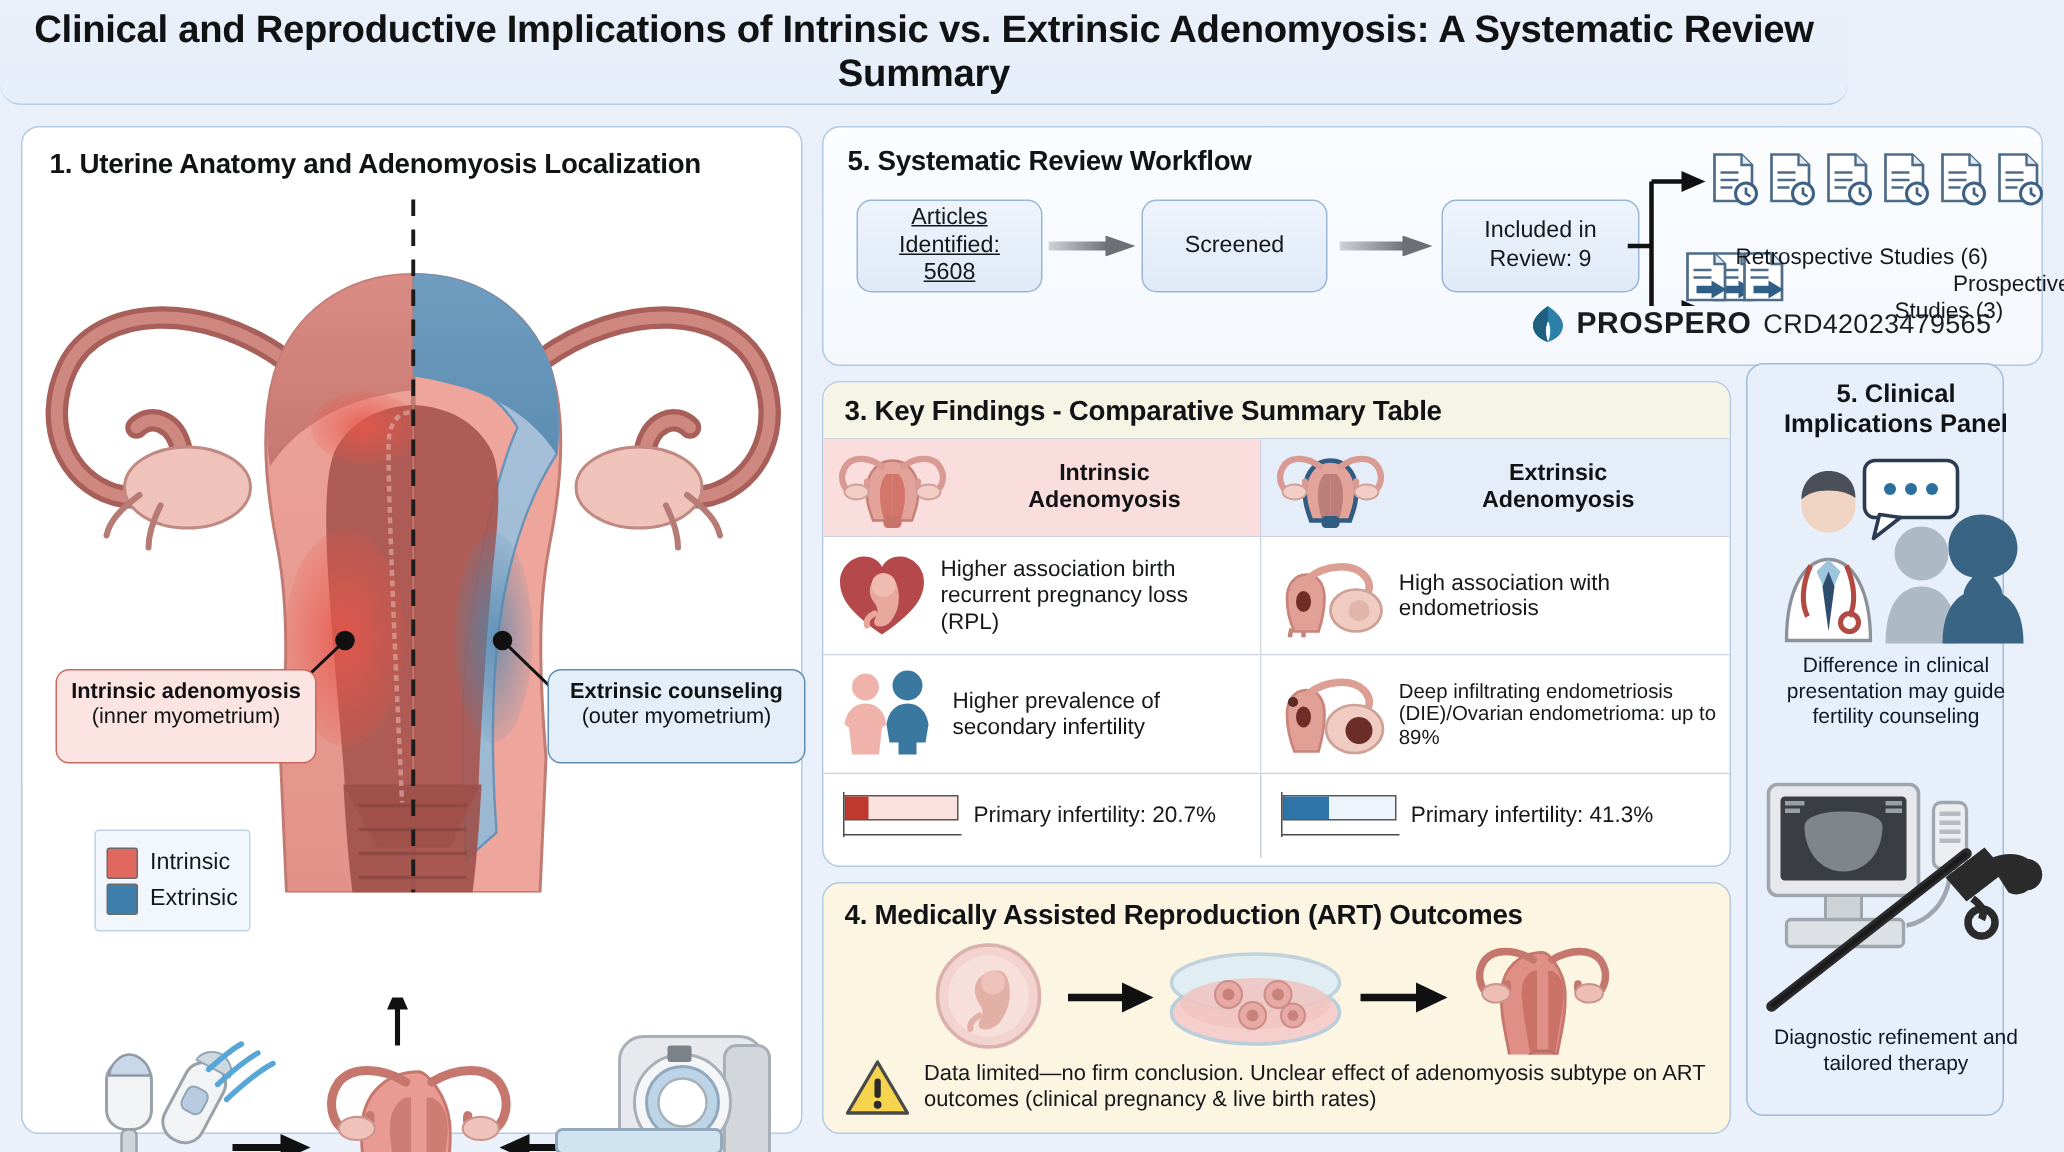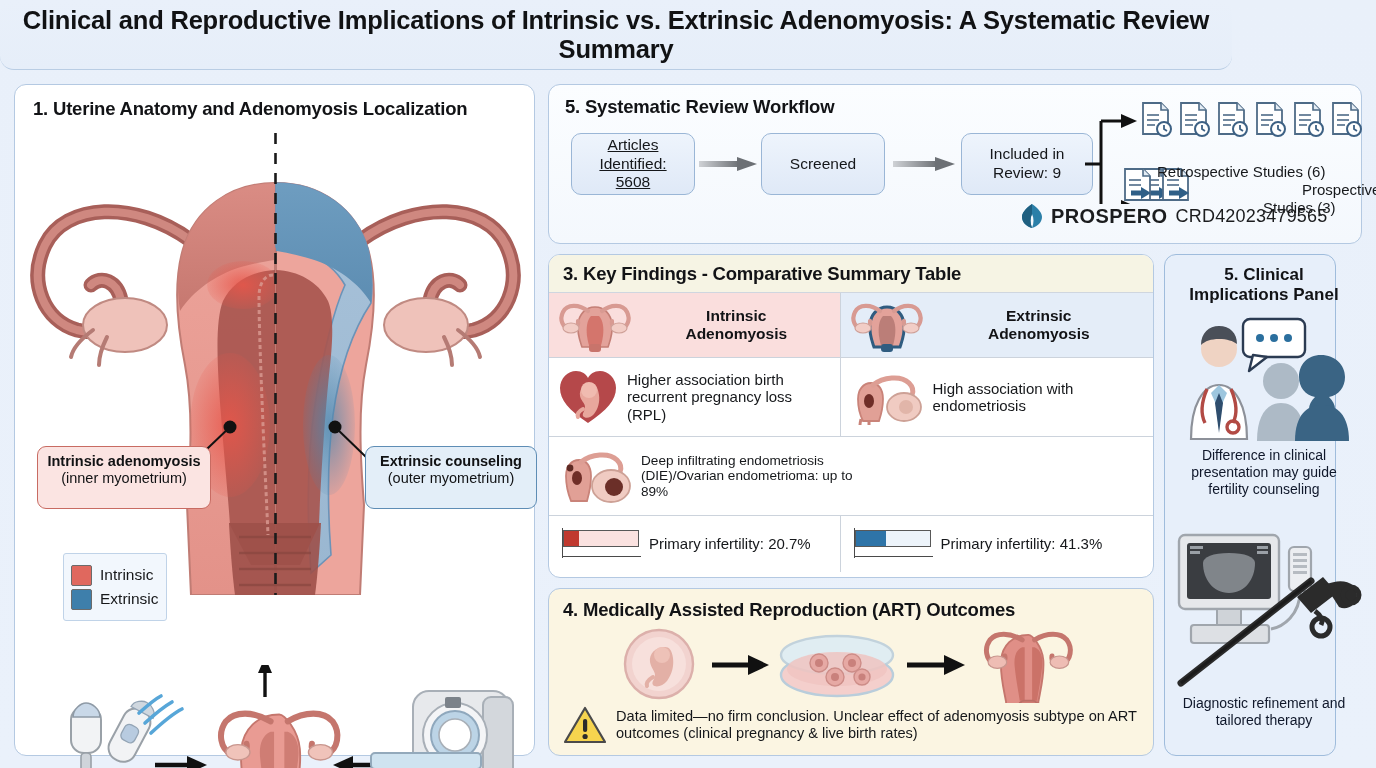--- a/index.html
+++ b/index.html
@@ -149,21 +149,21 @@
   #panel4 .panel-title { position: absolute; left: 14px; top: 10px; }
   .art-flow { position: absolute; left: 0; top: 36px; width: 606px; height: 78px; }
   .art-note {
     position: absolute; left: 14px; top: 116px; width: 582px;
     display: flex; align-items: center; gap: 9px;
   }
   .art-note-text { font-size: 14.6px; color: #15171a; line-height: 1.2; flex: 1; }
 
   
   #panel5 {
-    left: 1164px; top: 254px; width: 172px; height: 502px;
+    left: 1164px; top: 242px; width: 172px; height: 502px;
     background: #e7effa; border: 1.6px solid #9fbcdc;
   }
   #panel5 .p5-title {
     position: absolute; left: 0; top: 10px; width: 198px;
     text-align: center; font-size: 17px; font-weight: bold; color: #121316; line-height: 1.18;
   }
   .p5-cap {
     position: absolute; left: 6px; width: 186px; text-align: center;
     font-size: 14px; color: #0f172a; line-height: 1.2;
   }
@@ -523,20 +523,33 @@
             <ellipse cx="55" cy="38" rx="17" ry="14" fill="#f0cbc2" stroke="#cda196" stroke-width="1.8"></ellipse>
             <circle cx="57" cy="38" r="7" fill="#e1b5a9"></circle>
             <ellipse cx="20" cy="32" rx="5" ry="7" fill="#6f2d27"></ellipse>
             <path d="M12 50 C11 54 11 56 11 56 M20 52 C20 55 20 56 20 56" stroke="#c98379" stroke-width="3" fill="none"></path>
           </svg>
           <span class="cell-text">High association with endometriosis</span>
         </div>
       </div>
 
       <div class="tbl-row">
+        <div class="tbl-cell left body-cell">
+          <svg width="70" height="62" viewBox="0 0 70 62">
+            <g fill="#efb3ac">
+              <circle cx="20" cy="13" r="9"></circle>
+              <path d="M20 24 C12 24 7 30 6 38 L9 40 L11 58 L29 58 L31 40 L34 38 C33 30 28 24 20 24 Z"></path>
+            </g>
+            <g fill="#3a78a0">
+              <circle cx="48" cy="12" r="10"></circle>
+              <path d="M48 24 C40 24 35 30 34 38 L36 50 L42 50 L42 58 L54 58 L54 50 L60 50 L62 38 C61 30 56 24 48 24 Z"></path>
+            </g>
+          </svg>
+          <span class="cell-text">Higher prevalence of secondary infertility</span>
+        </div>
         <div class="tbl-cell right body-cell">
           <svg width="76" height="56" viewBox="0 0 76 56">
             <path d="M22 12 C14 12 9 19 9 28 C9 38 12 48 14 53 L30 53 C32 46 34 37 34 28 C34 19 30 12 22 12 Z" fill="#e1a096" stroke="#c98379" stroke-width="1.8"></path>
             <path d="M24 14 C34 6 52 4 60 12 C68 20 62 30 54 30" fill="none" stroke="#dd9e94" stroke-width="5" stroke-linecap="round"></path>
             <ellipse cx="54" cy="38" rx="19" ry="16" fill="#f0cbc2" stroke="#cda196" stroke-width="1.8"></ellipse>
             <circle cx="57" cy="39" r="9" fill="#6b2f28"></circle>
             <ellipse cx="20" cy="30" rx="5" ry="7" fill="#6f2d27"></ellipse>
             <circle cx="13" cy="20" r="3.4" fill="#5e2a24"></circle>
           </svg>
           <span class="cell-text small">Deep infiltrating endometriosis (DIE)/Ovarian endometrioma: up to 89%</span>

